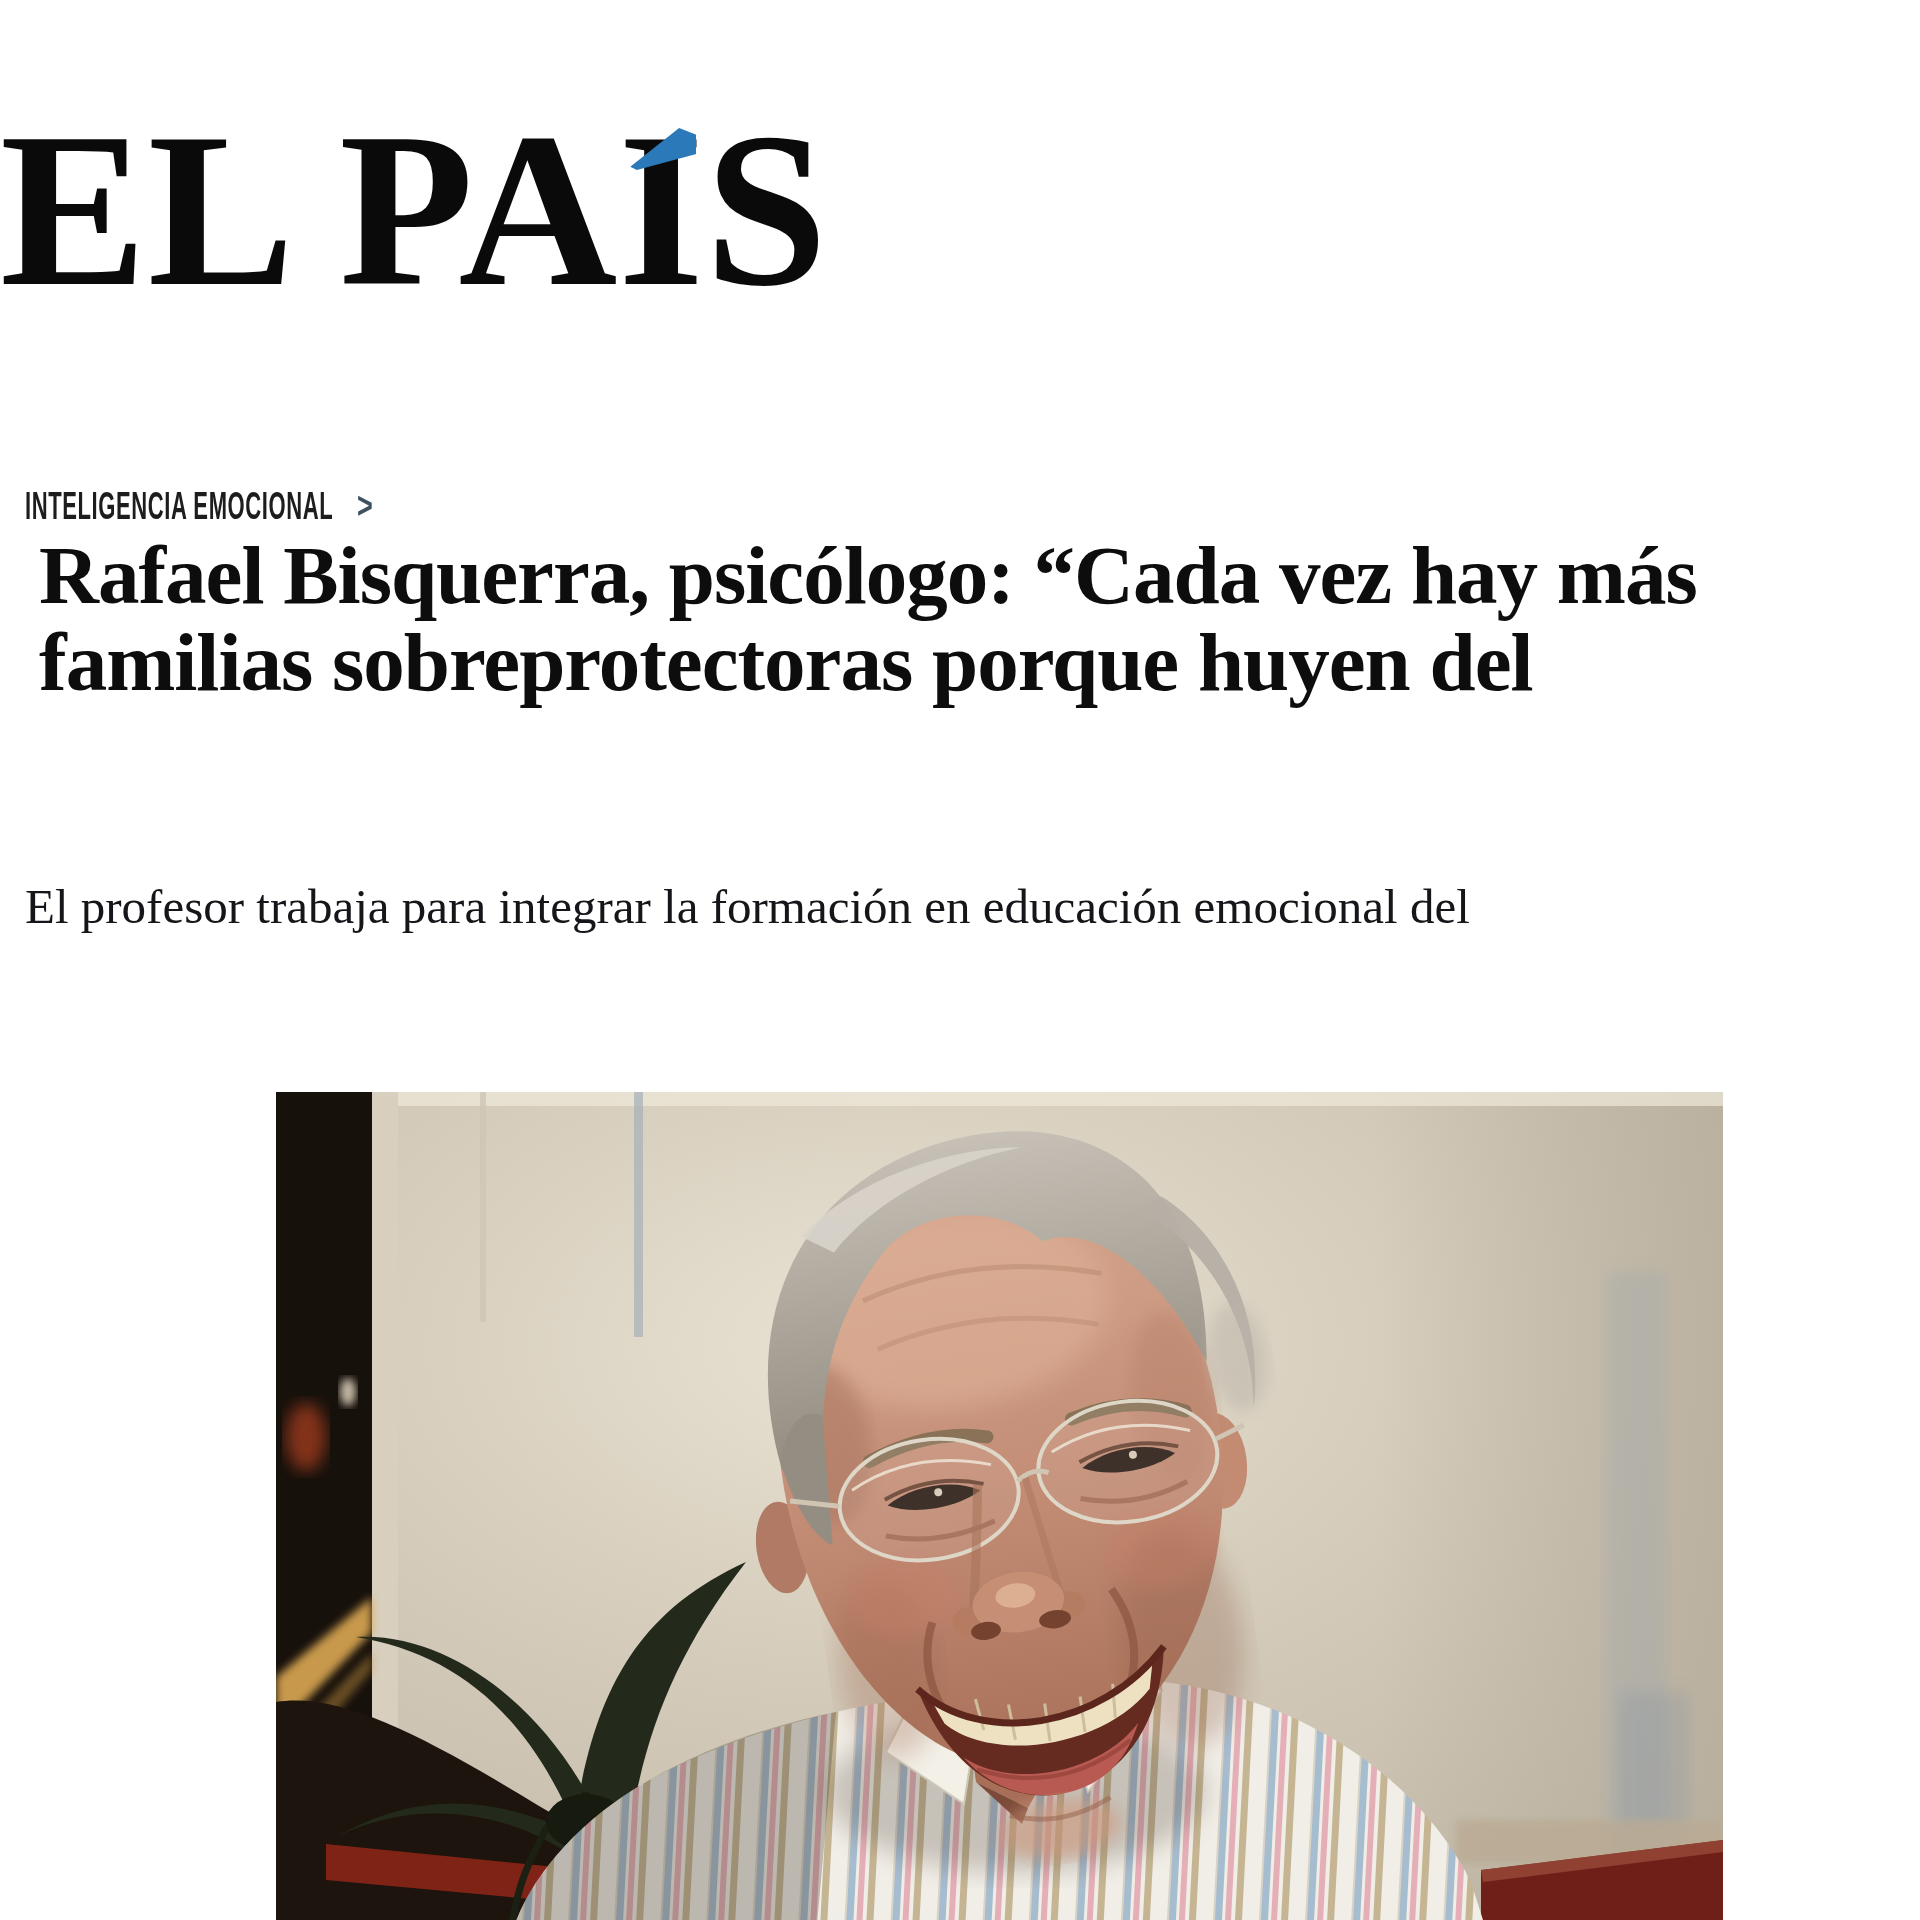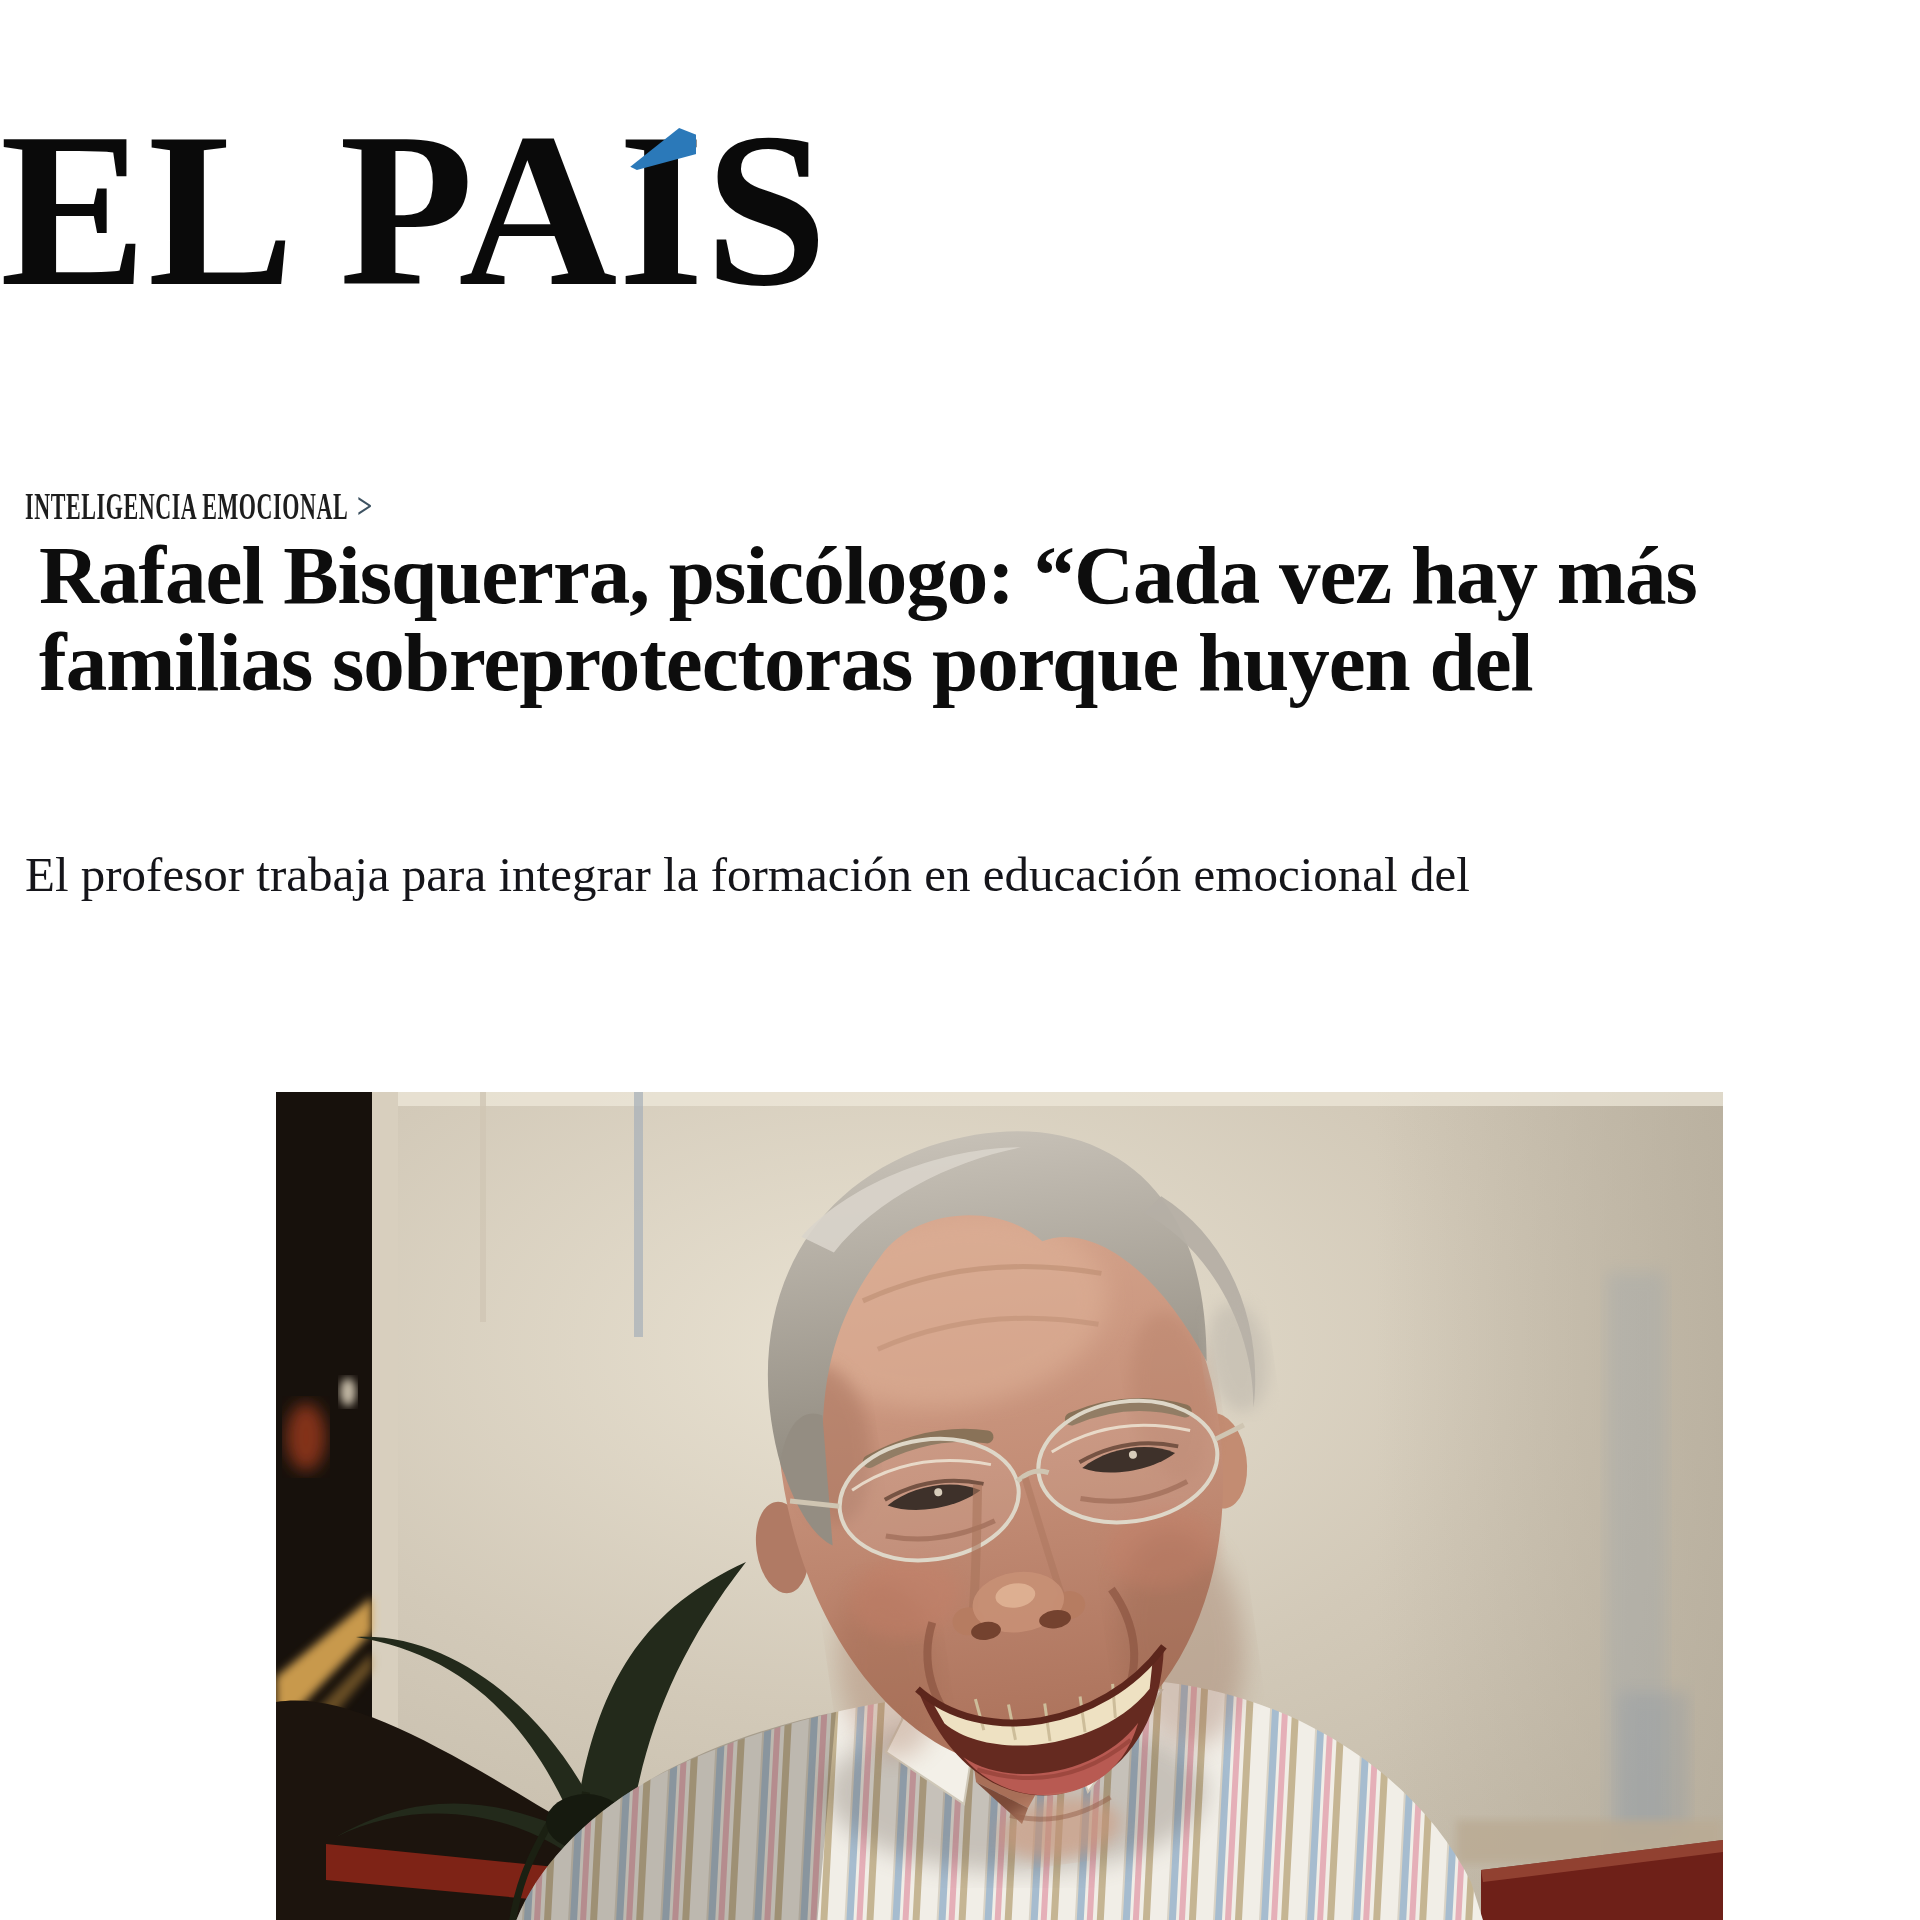--- a/index.html
+++ b/index.html
@@ -18,21 +18,21 @@
   .logo-i{position:relative;display:inline-block;}
   .logo-i .accent{
     position:absolute;left:12px;top:28px;width:66px;height:42px;
     background:#2b79b9;
     clip-path:polygon(0 92%, 74% 0, 100% 16%, 100% 62%, 10% 100%);
   }
 
   
   .breadcrumb{
     position:absolute;left:25px;top:487px;height:44px;
-    font-family:Liberation Serif, serif;font-weight:700;font-size:38px;
+    font-family:Liberation Sans, sans-serif;font-weight:700;font-size:38px;
     line-height:1;color:#1d1d1d;white-space:nowrap;
   }
   .breadcrumb .cat{
     display:inline-block;transform:scaleX(0.58);transform-origin:left center;
     letter-spacing:1px;text-decoration:none;color:#1d1d1d;cursor:pointer;
   }
   .breadcrumb .chev{
     position:absolute;left:332px;top:1px;font-size:36px;font-weight:700;
     color:#3d5261;transform:scaleX(0.75);transform-origin:left center;
   }
@@ -44,21 +44,21 @@
     font-size:83px;line-height:87px;letter-spacing:-1px;color:#0d0d0d;
   }
   .headline .hl{display:block;white-space:nowrap;}
 
   
   .subhead{
     position:absolute;left:25px;top:846px;margin:0;width:1890px;
     font-family:"Liberation Serif",serif;font-weight:400;
     font-size:49px;line-height:57px;color:#15151a;
   }
-  .subhead .sl{display:block;white-space:nowrap;}
+  .subhead .sl{display:block;white-space:nowrap;margin-top:32px;}
 
   
   .photo{
     position:absolute;left:236px;top:1076px;width:1447px;height:844px;
     overflow:hidden;background:#cdc4b3;
   }
   .photo svg{display:block;width:100%;height:100%;}
 </style>
 </head>
 <body>

